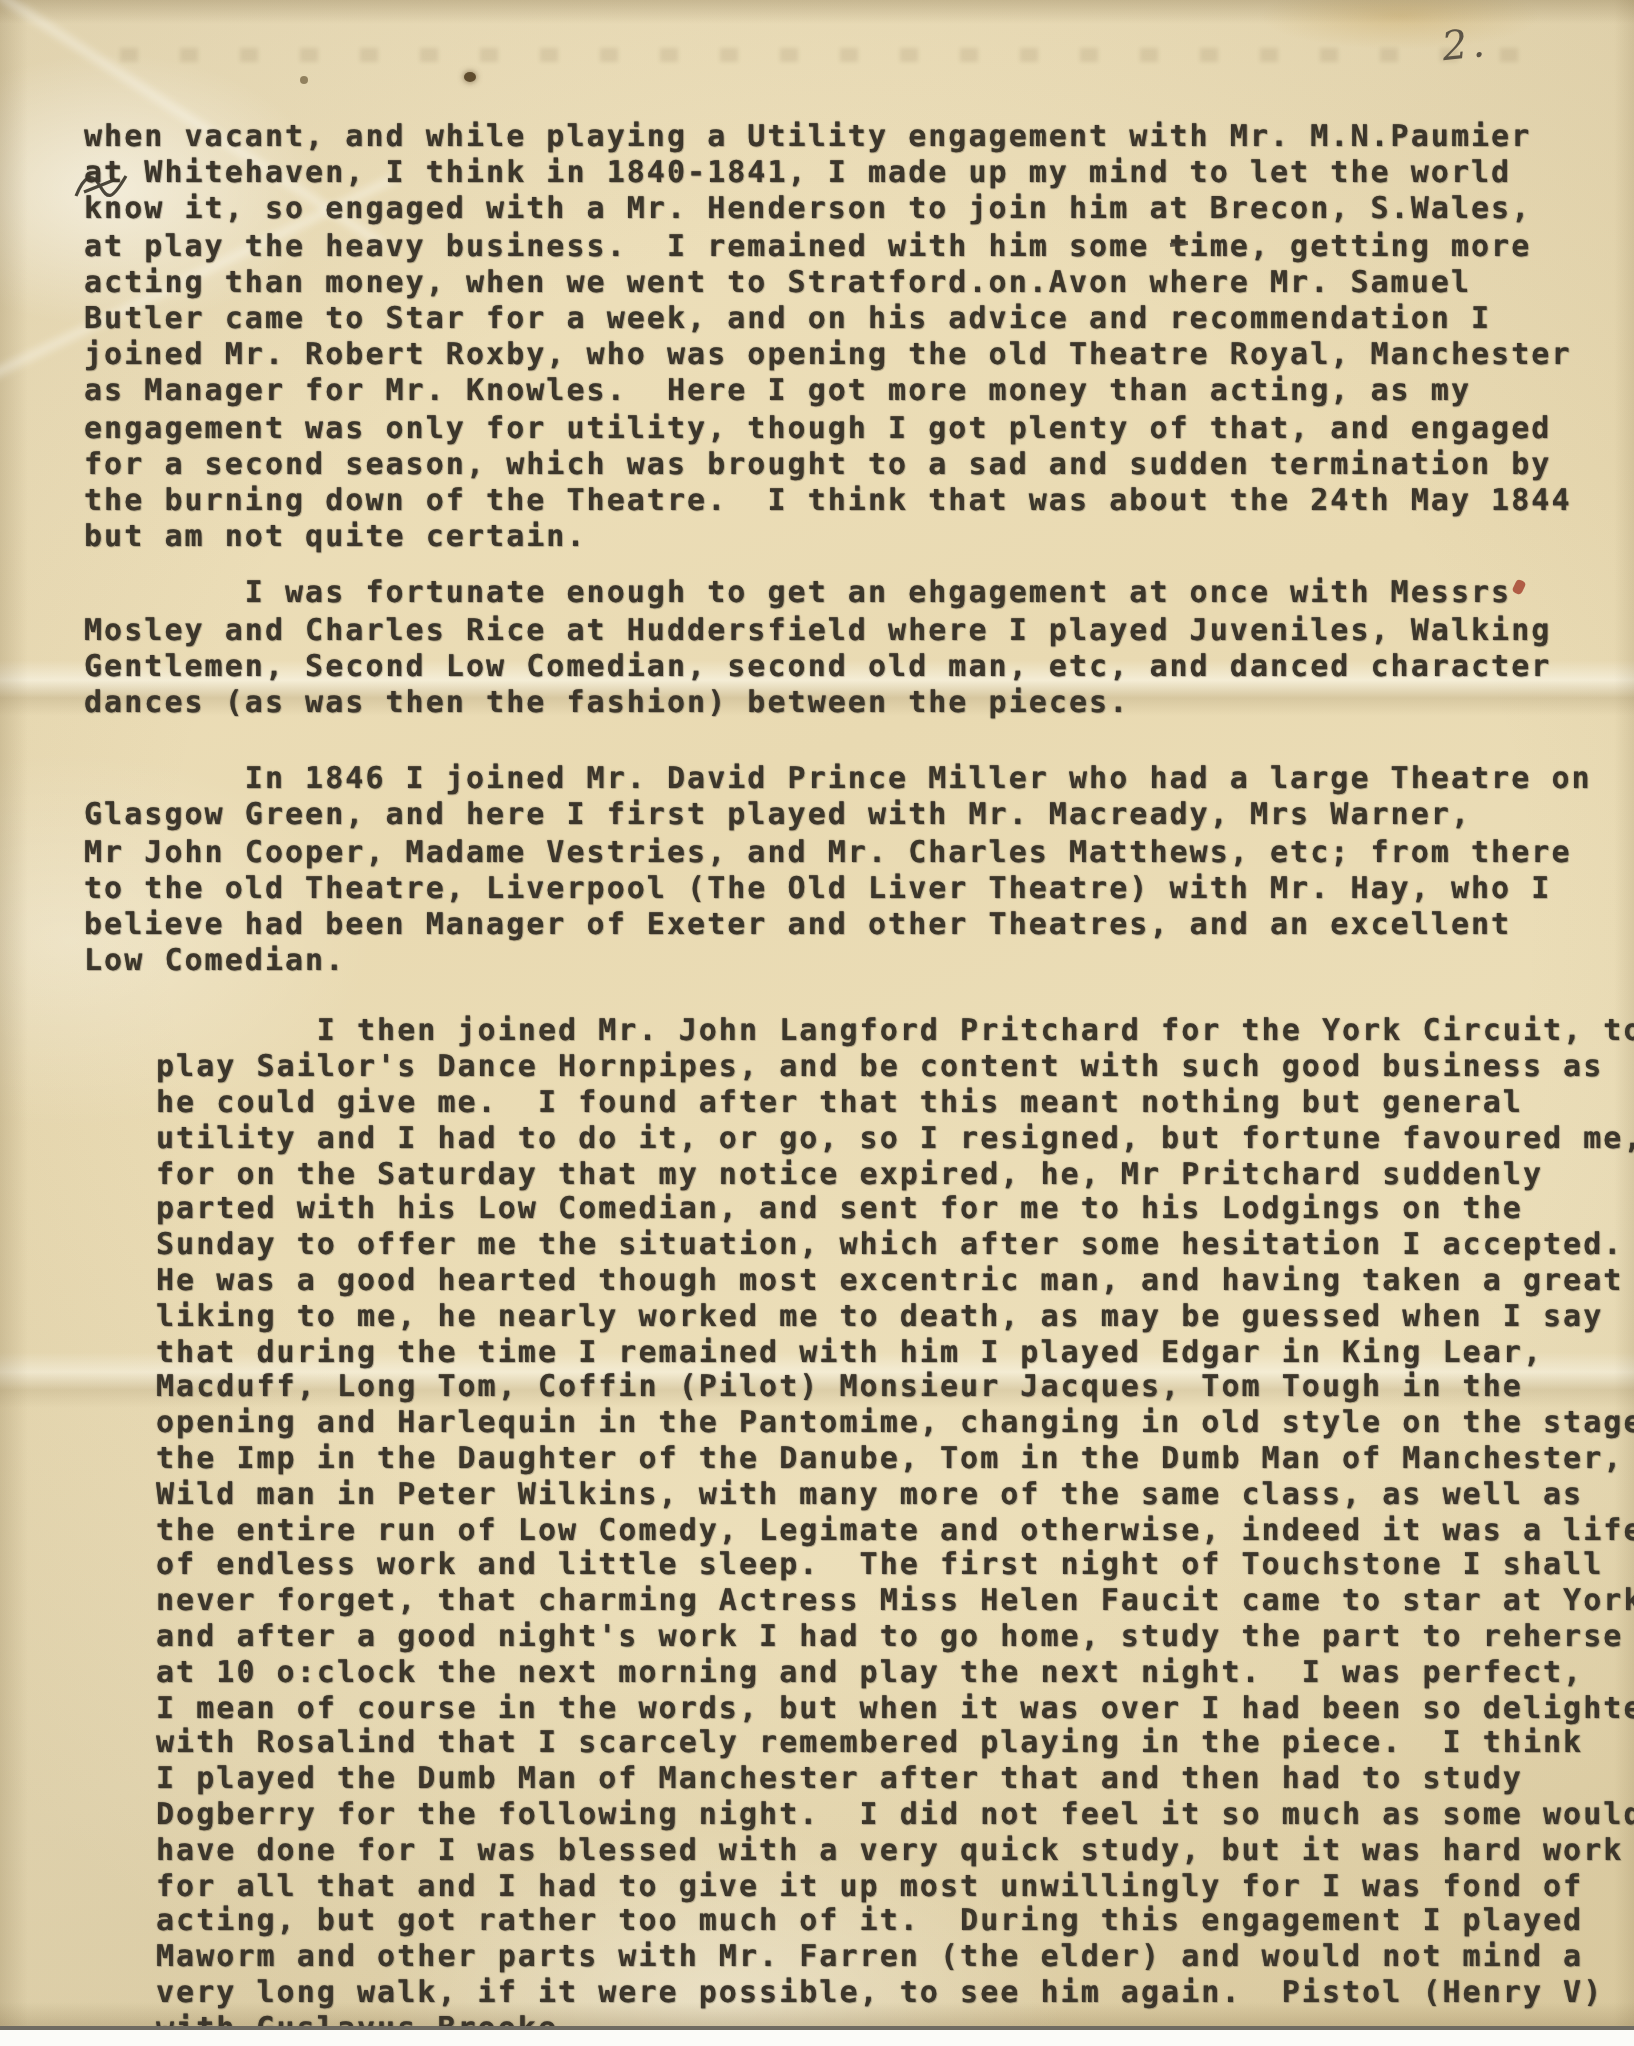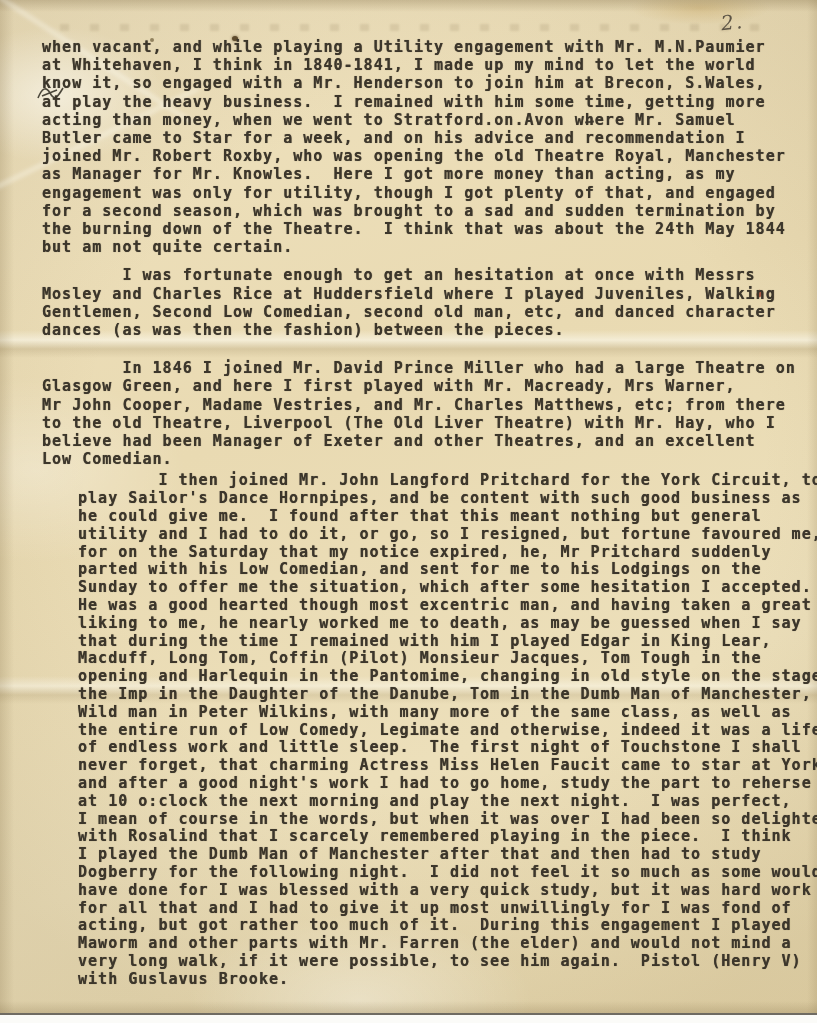--- a/index.html
+++ b/index.html
@@ -42,23 +42,23 @@
   }
   .text-block{position:absolute;left:42px;top:38px;right:6px;}
   pre.tw{
     margin:0;white-space:pre;
     font-family:"DejaVu Sans Mono",monospace;
     font-weight:bold;
     font-size:15px;line-height:18.2px;letter-spacing:1.02px;
     color:#3c362b;
     text-shadow:0 0 0.7px rgba(58,52,42,.75), 0.5px 0.4px 0 rgba(58,52,42,.20);
   }
-  pre.p1{margin-bottom:10px;}
+  pre.p1{margin-bottom:10px;margin-top:21px;}
   pre.p2{margin-bottom:20px;}
-  pre.p3{margin-bottom:4px;}
+  pre.p3{margin-bottom:18px;}
   pre.p4{line-height:17.8px;margin-left:36px;}
   .correction{position:absolute;left:36px;top:84px;}
   .scan-bottom{
     position:absolute;left:0;right:0;bottom:0;height:8px;
     background:#fbfbf8;border-top:2px solid rgba(72,66,55,.78);
   }
 </style>
 </head>
 <body>
 
@@ -87,21 +87,21 @@
 know it, so engaged with a Mr. Henderson to join him at Brecon, S.Wales,
 at play the heavy business.  I remained with him some time, getting more
 acting than money, when we went to Stratford.on.Avon where Mr. Samuel
 Butler came to Star for a week, and on his advice and recommendation I
 joined Mr. Robert Roxby, who was opening the old Theatre Royal, Manchester
 as Manager for Mr. Knowles.  Here I got more money than acting, as my
 engagement was only for utility, though I got plenty of that, and engaged
 for a second season, which was brought to a sad and sudden termination by
 the burning down of the Theatre.  I think that was about the 24th May 1844
 but am not quite certain.</pre>
-      <pre class="tw p2">        I was fortunate enough to get an hesitation at once with Messrs
+      <pre class="tw p2">        I was fortunate enough to get an ehgagement at once with Messrs
 Mosley and Charles Rice at Huddersfield where I played Juveniles, Walking
 Gentlemen, Second Low Comedian, second old man, etc, and danced character
 dances (as was then the fashion) between the pieces.</pre>
       <pre class="tw p3">        In 1846 I joined Mr. David Prince Miller who had a large Theatre on
 Glasgow Green, and here I first played with Mr. Macready, Mrs Warner,
 Mr John Cooper, Madame Vestries, and Mr. Charles Matthews, etc; from there
 to the old Theatre, Liverpool (The Old Liver Theatre) with Mr. Hay, who I
 believe had been Manager of Exeter and other Theatres, and an excellent
 Low Comedian.</pre>
       <pre class="tw p4">        I then joined Mr. John Langford Pritchard for the York Circuit, to

